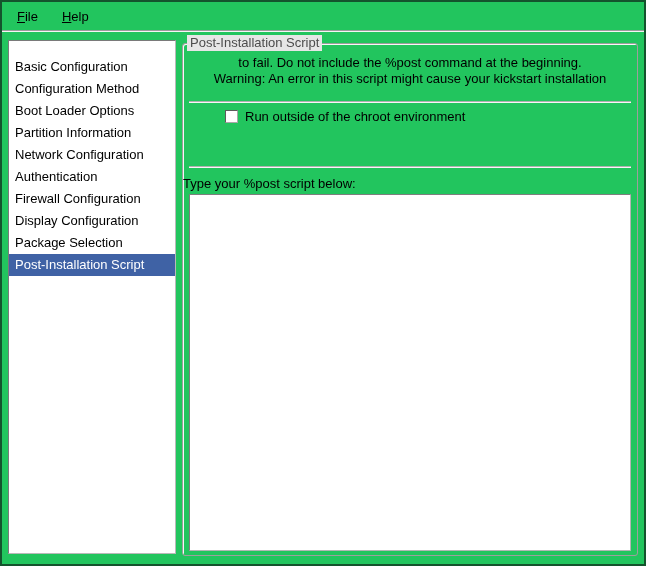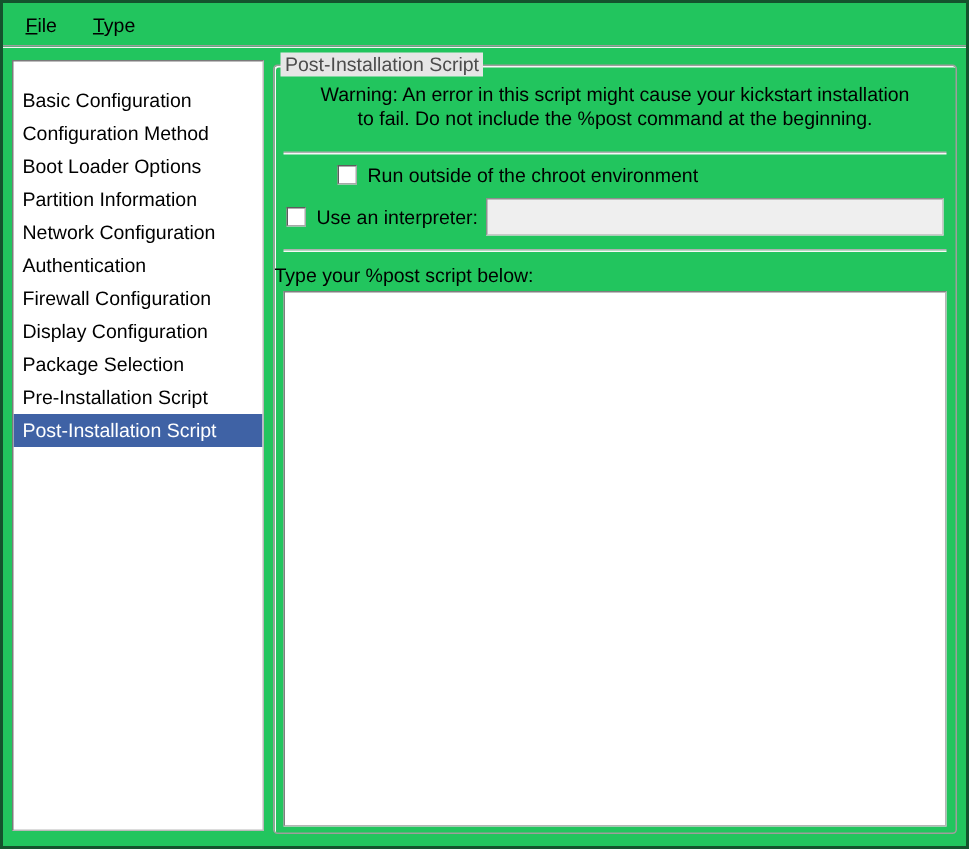--- a/index.html
+++ b/index.html
@@ -83,57 +83,51 @@
     font-family:"Liberation Sans", sans-serif; font-size:13px; padding:3px;
   }
 </style>
 </head>
 <body>
 
 <div class="window">
 
   <div class="menubar">
     <span class="menu-item">File</span>
-    <span class="menu-item">Type</span>
+    <span class="menu-item">Help</span>
   </div>
 
   <div class="sidebar">
     <div class="list-item">Basic Configuration</div>
     <div class="list-item">Configuration Method</div>
     <div class="list-item">Boot Loader Options</div>
     <div class="list-item">Partition Information</div>
     <div class="list-item">Network Configuration</div>
     <div class="list-item">Authentication</div>
     <div class="list-item">Firewall Configuration</div>
     <div class="list-item">Display Configuration</div>
     <div class="list-item">Package Selection</div>
-    <div class="list-item">Pre-Installation Script</div>
     <div class="list-item selected">Post-Installation Script</div>
   </div>
 
   <div class="frame">
     <span class="frame-legend">Post-Installation Script</span>
 
     <div class="warning">
+      <div>to fail. Do not include the %post command at the beginning.</div>
       <div>Warning: An error in this script might cause your kickstart installation</div>
-      <div>to fail. Do not include the %post command at the beginning.</div>
     </div>
 
     <div class="hsep sep-1"></div>
 
     <div class="check-row row-chroot">
       <span class="checkbox"></span>
       <span class="check-label">Run outside of the chroot environment</span>
     </div>
 
-    <div class="check-row row-interp">
-      <span class="checkbox"></span>
-      <span class="check-label">Use an interpreter:</span>
-      <input class="interp-entry" type="text" value="" style="">
-    </div>
 
     <div class="hsep sep-2"></div>
 
     <div class="script-label">Type your %post script below:</div>
 
     <textarea class="script-area" style=""></textarea>
   </div>
 
 </div>
 

